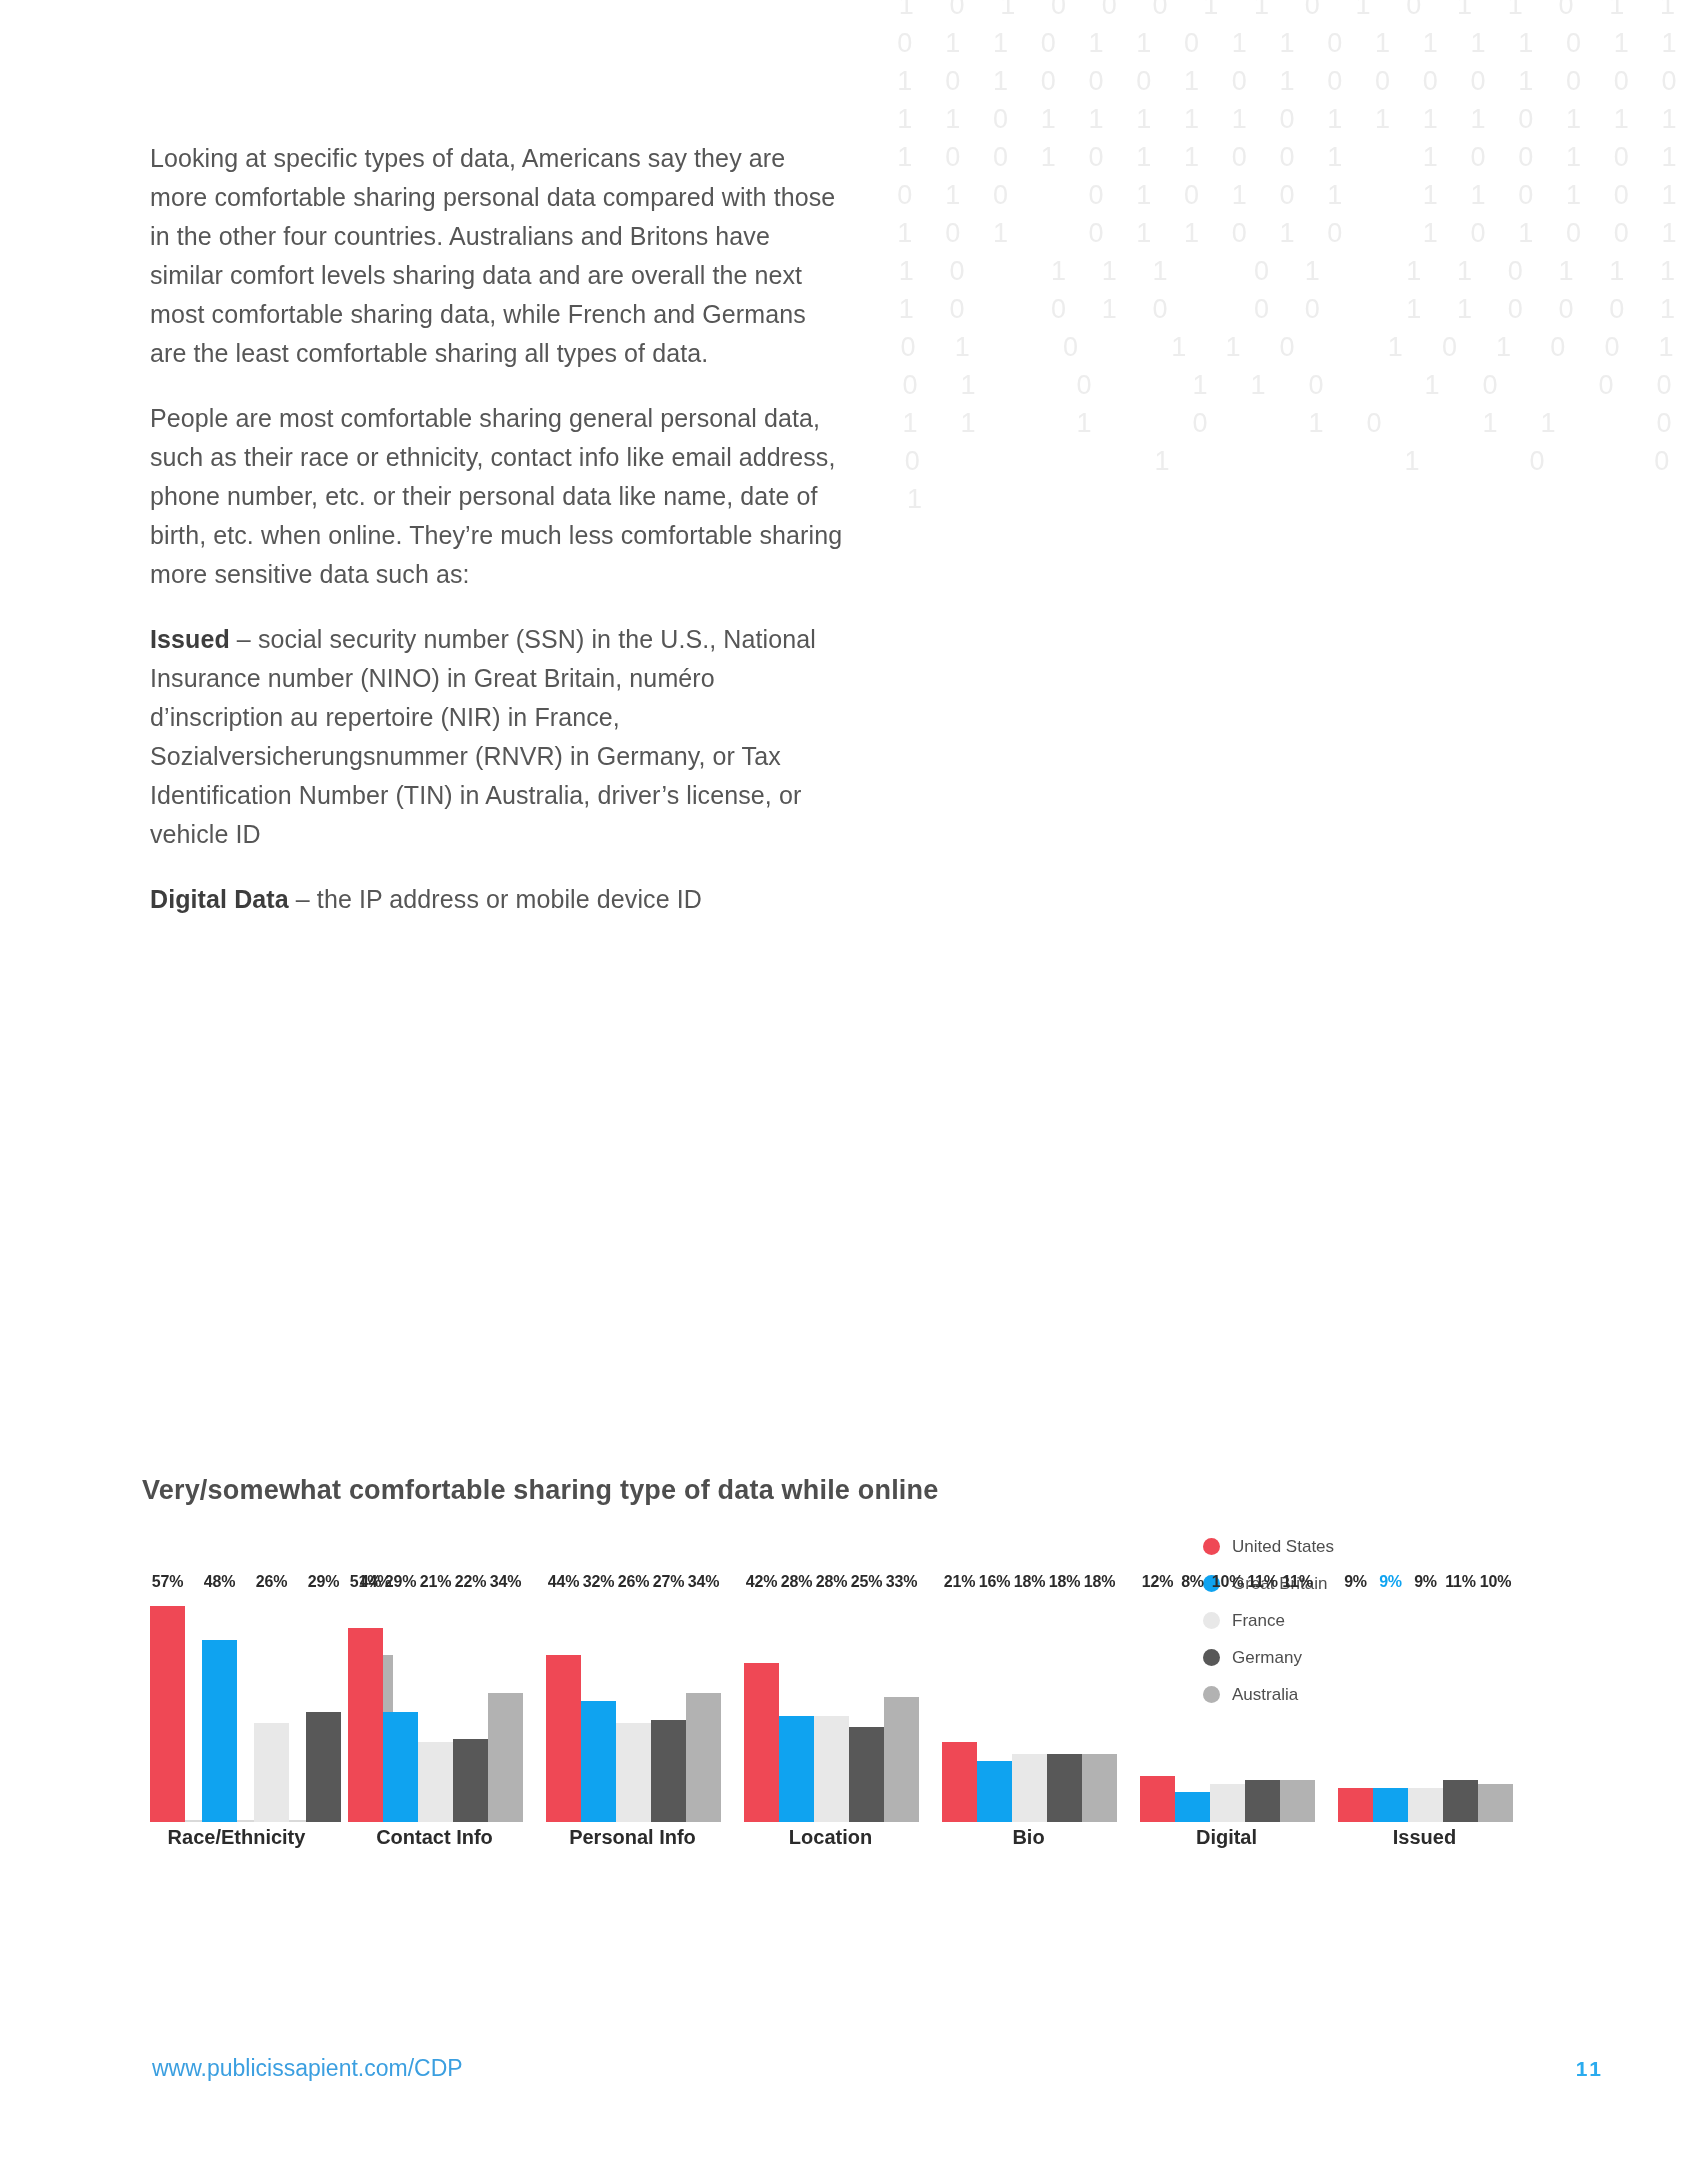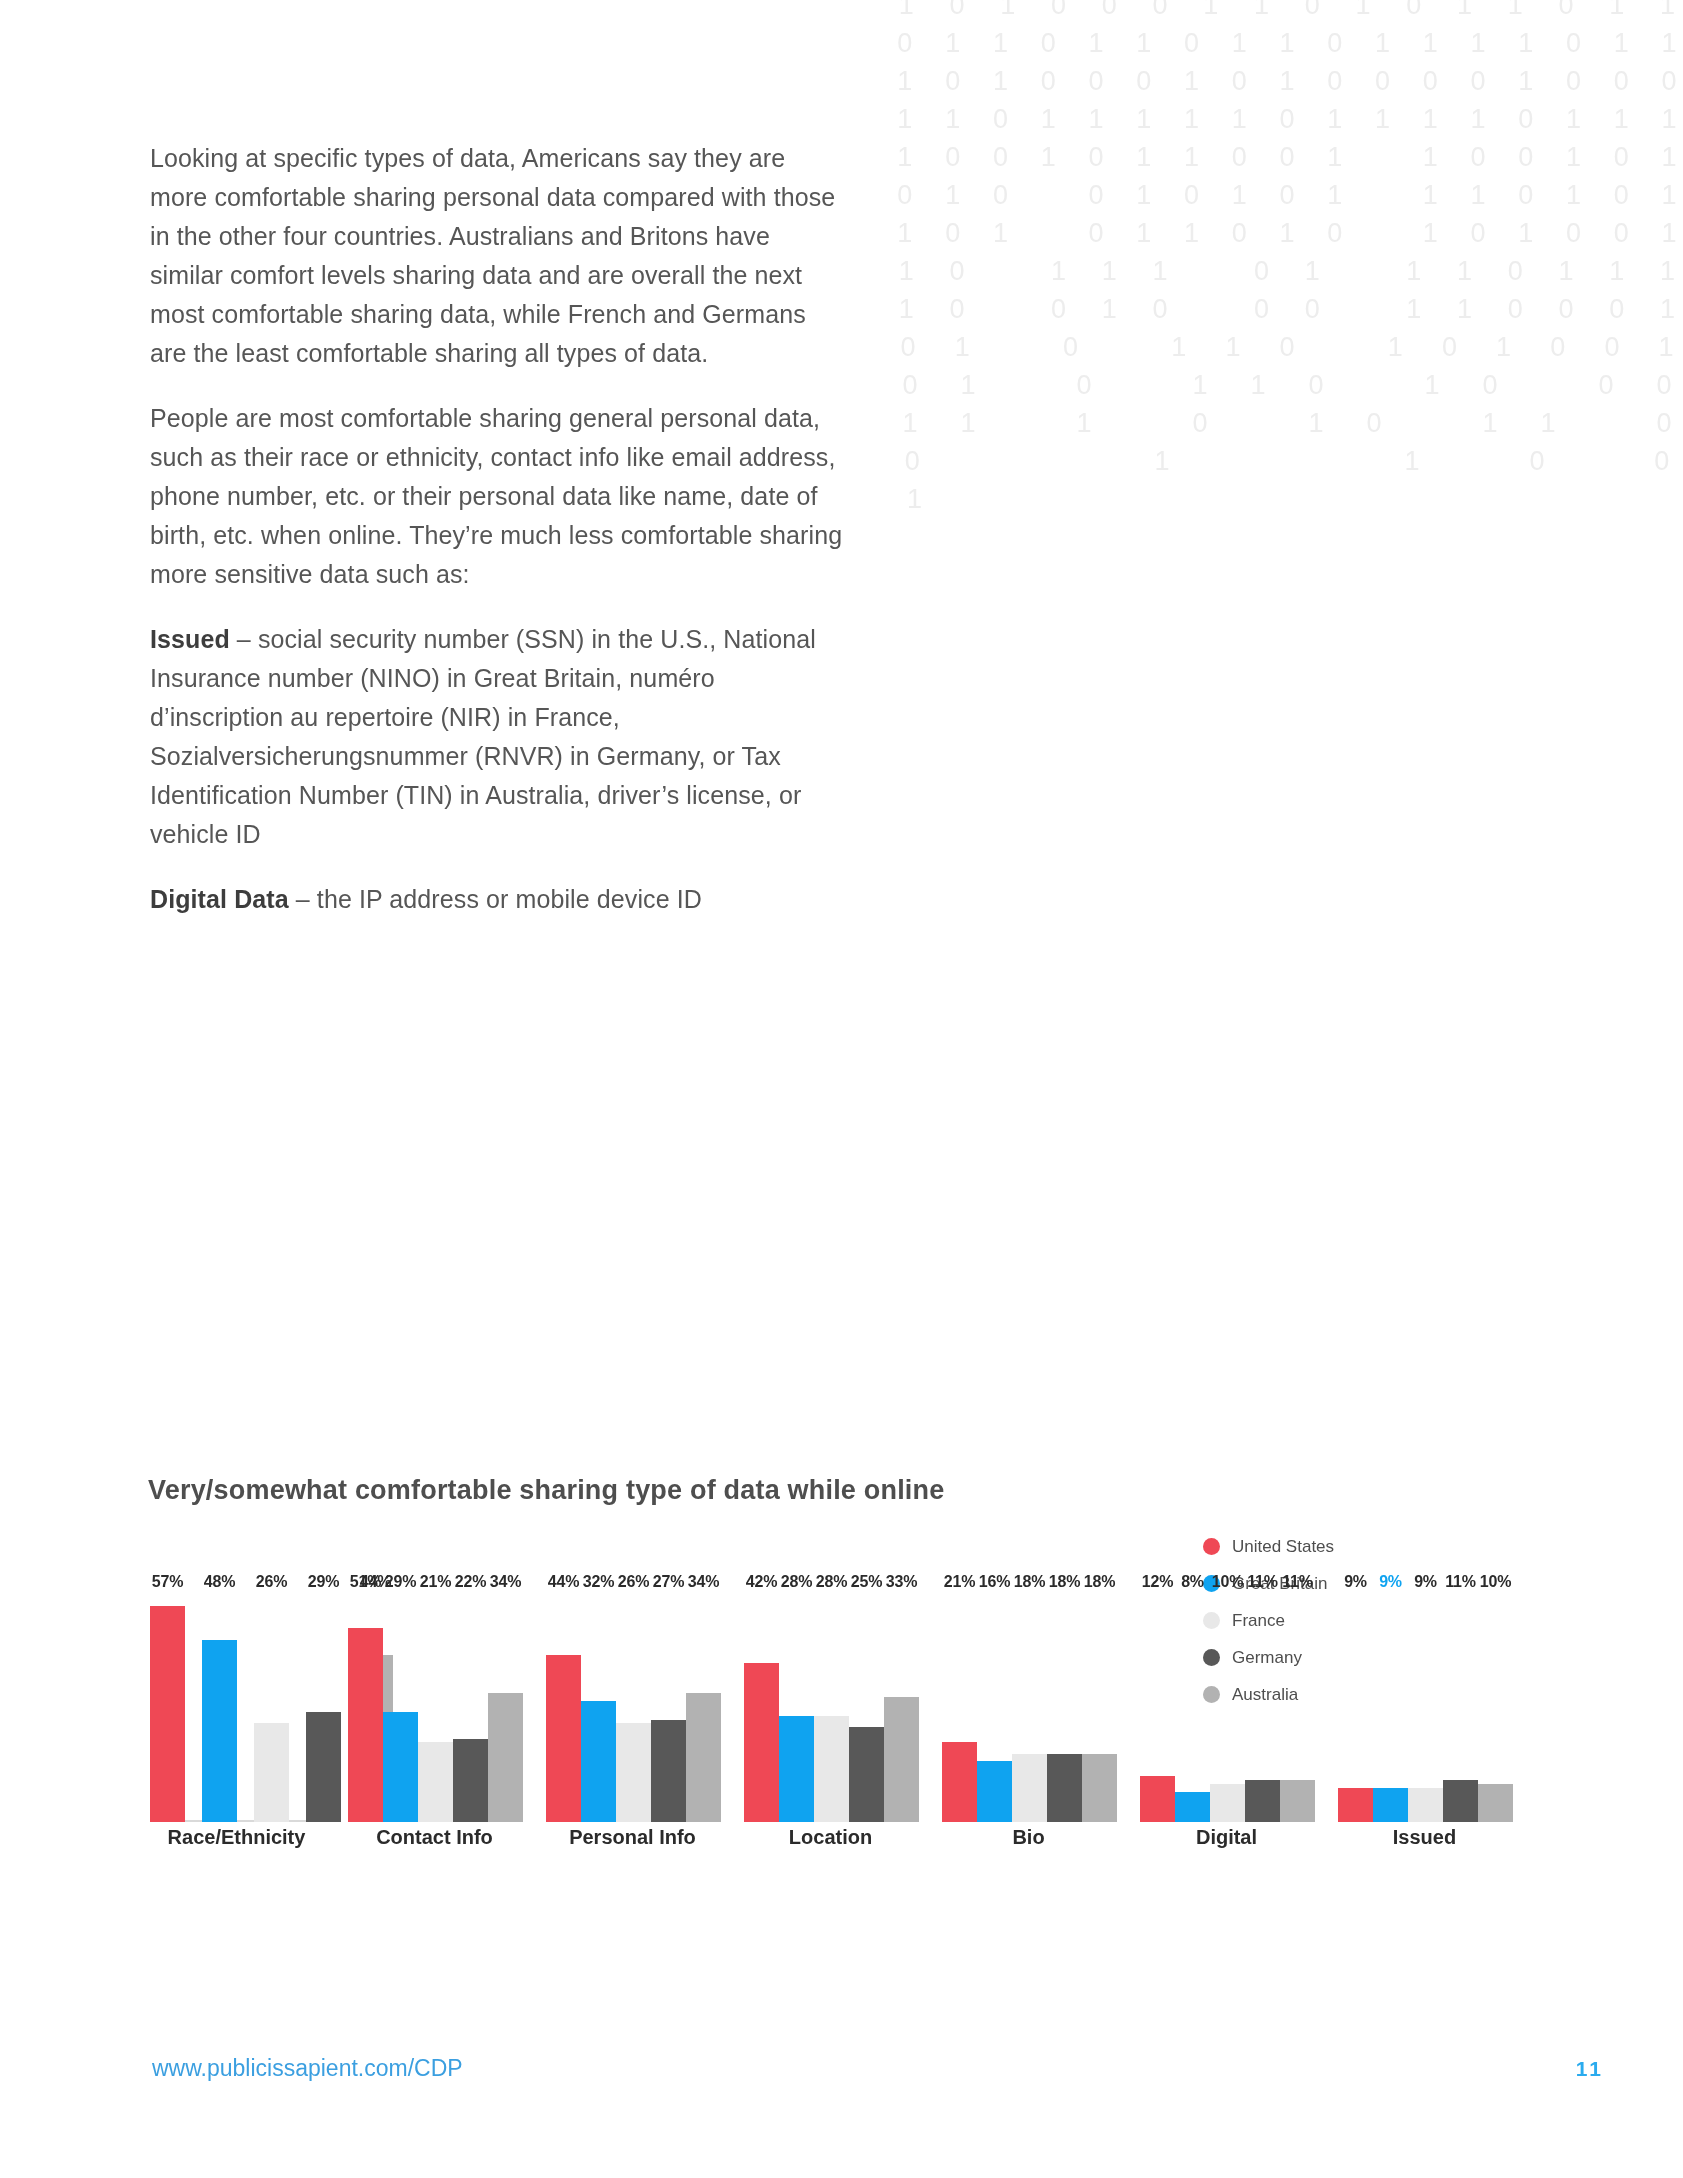--- a/index.html
+++ b/index.html
@@ -49,21 +49,21 @@
     letter-spacing:0.1px;
   }
   #article strong{
     font-weight:700;
     color:#3d3d3d;
   }
 
   
   #chart-block{
     position:absolute;
-    left:148px; top:1475px;
+    left:142px; top:1475px;
     width:1406px;
   }
   #chart-title{
     font-size:27px;
     font-weight:700;
     color:#4e4e4e;
     letter-spacing:0.2px;
     margin:0;
   }
 

